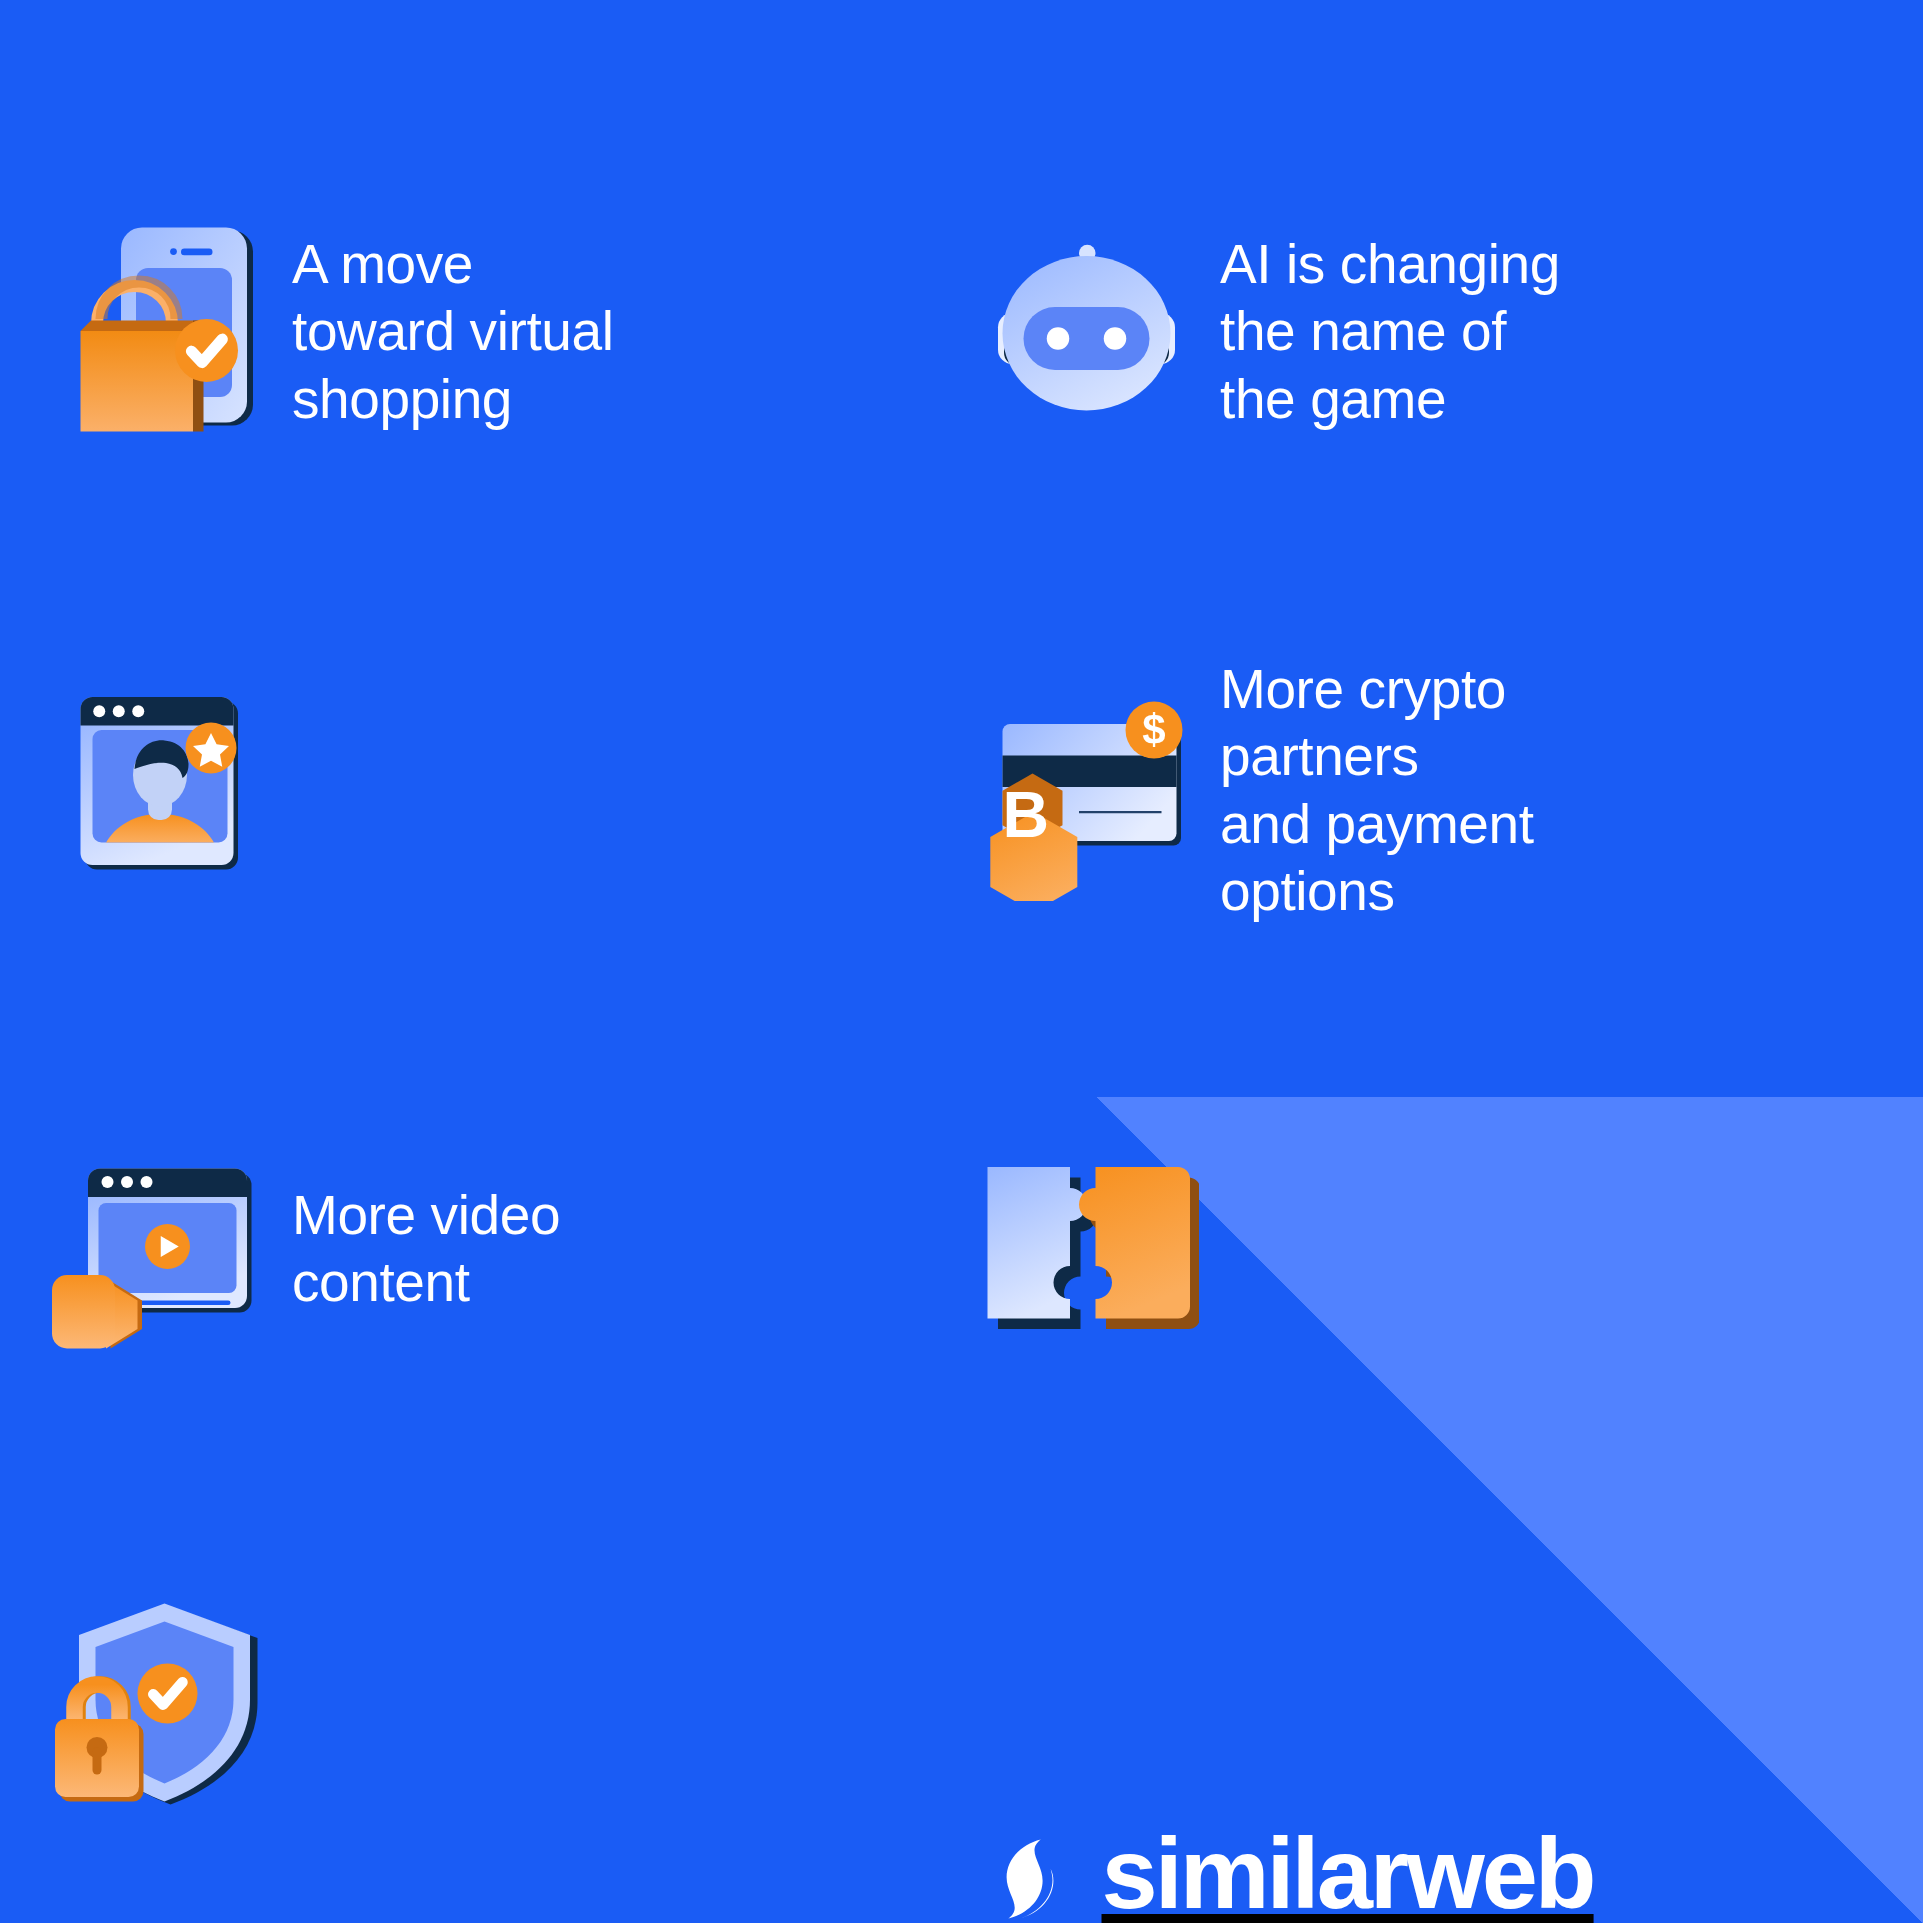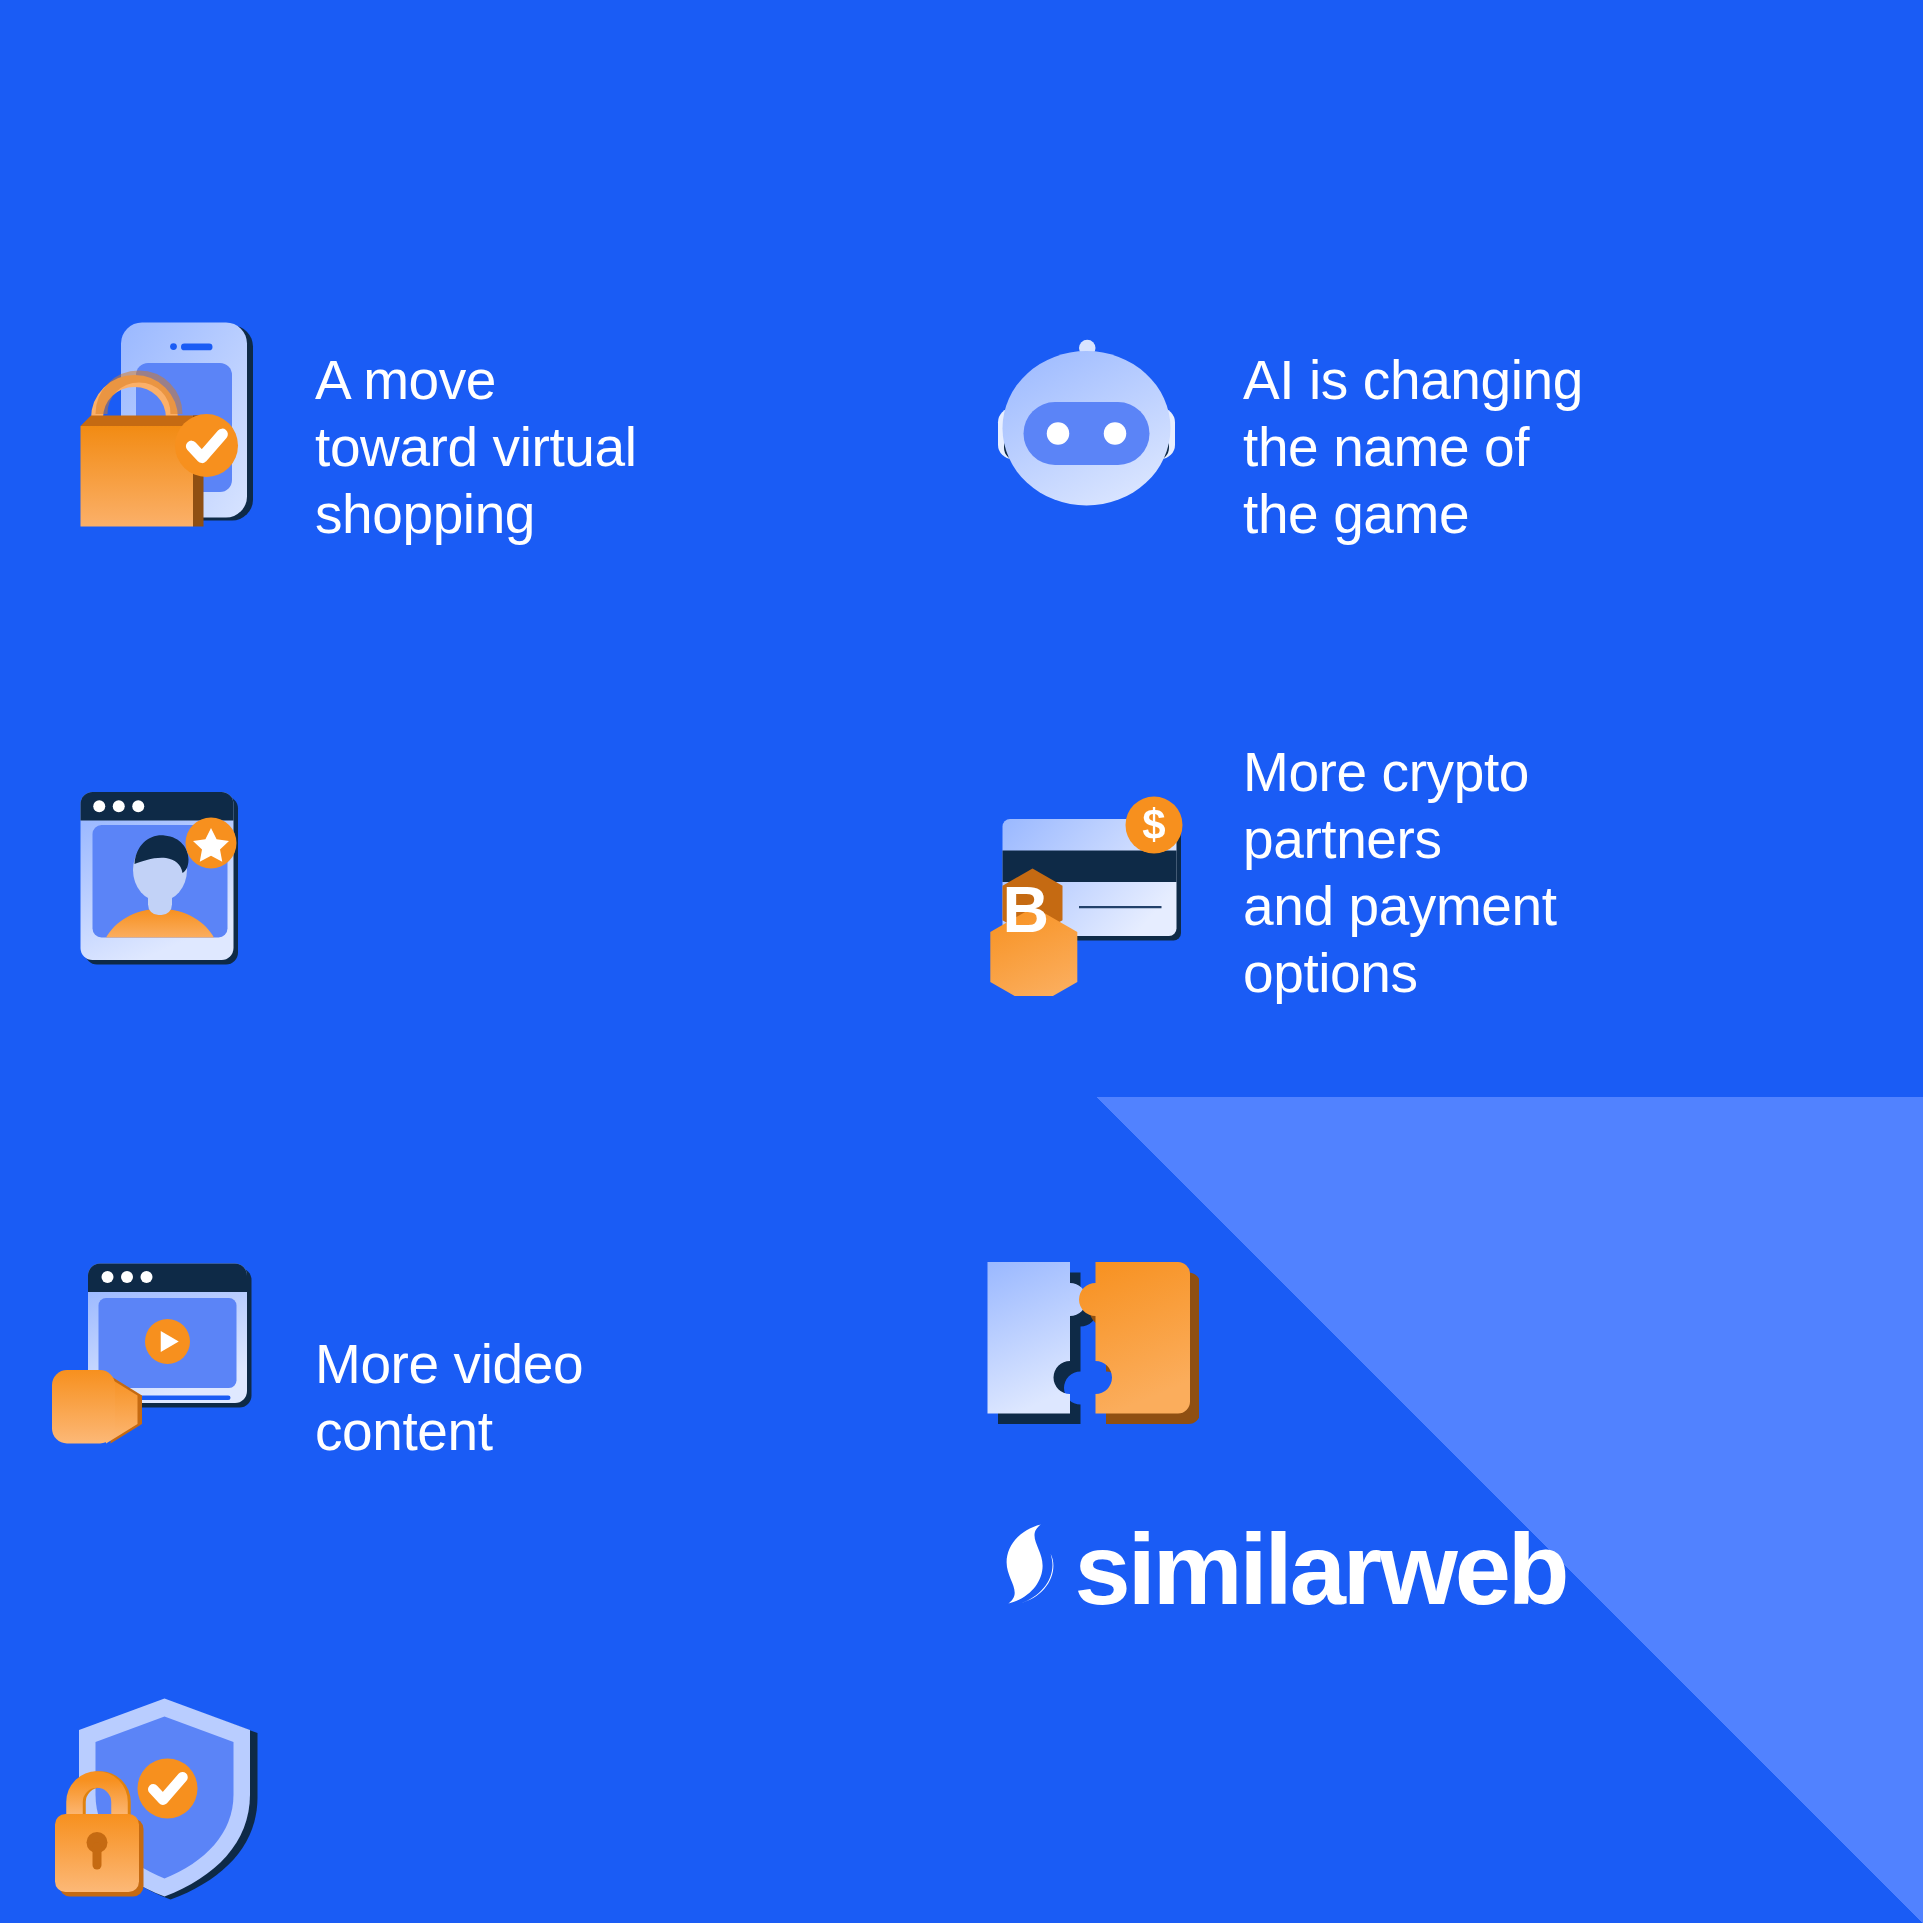--- a/index.html
+++ b/index.html
@@ -17,39 +17,39 @@
     pointer-events:none;
   }
   #grid{
     position:absolute;inset:0;
     display:grid;
     grid-template-columns:928px 928px;
     grid-template-rows:repeat(4,1fr);
     padding:90px 34px 0 34px;
     box-sizing:border-box;
   }
-  .cell{display:flex;align-items:flex-end;gap:33px;padding-top:21px;}
+  .cell{display:flex;align-items:center;gap:10px;padding-top:21px;}
   .icon-wrap{
     width:248px;min-width:248px;height:248px;
     display:flex;align-items:center;justify-content:center;
     position:relative;
   }
   .icon-wrap svg{display:block;}
   .label{
     color:#ffffff;
     font-size:55px;
     line-height:1.22;
     font-weight:500;
     letter-spacing:-0.4px;
     padding-top:4.5px;
     max-width:421px;
     white-space:pre-line;
   }
   
-  .logo-cell{display:flex;align-items:flex-start;padding-top:53px;padding-left:22.5px;}
+  .logo-cell{display:flex;align-items:flex-end;gap:27px;padding-top:53px;padding-left:22.5px;text-decoration:underline;}
   .logo-mark{width:90px;height:90px;flex:0 0 auto;}
   .logo-text{
     color:#fff;font-size:101px;font-weight:700;letter-spacing:-3px;line-height:1;
   }
 </style>
 </head>
 <body>
 
 <div id="corner-wedge"></div>
 

